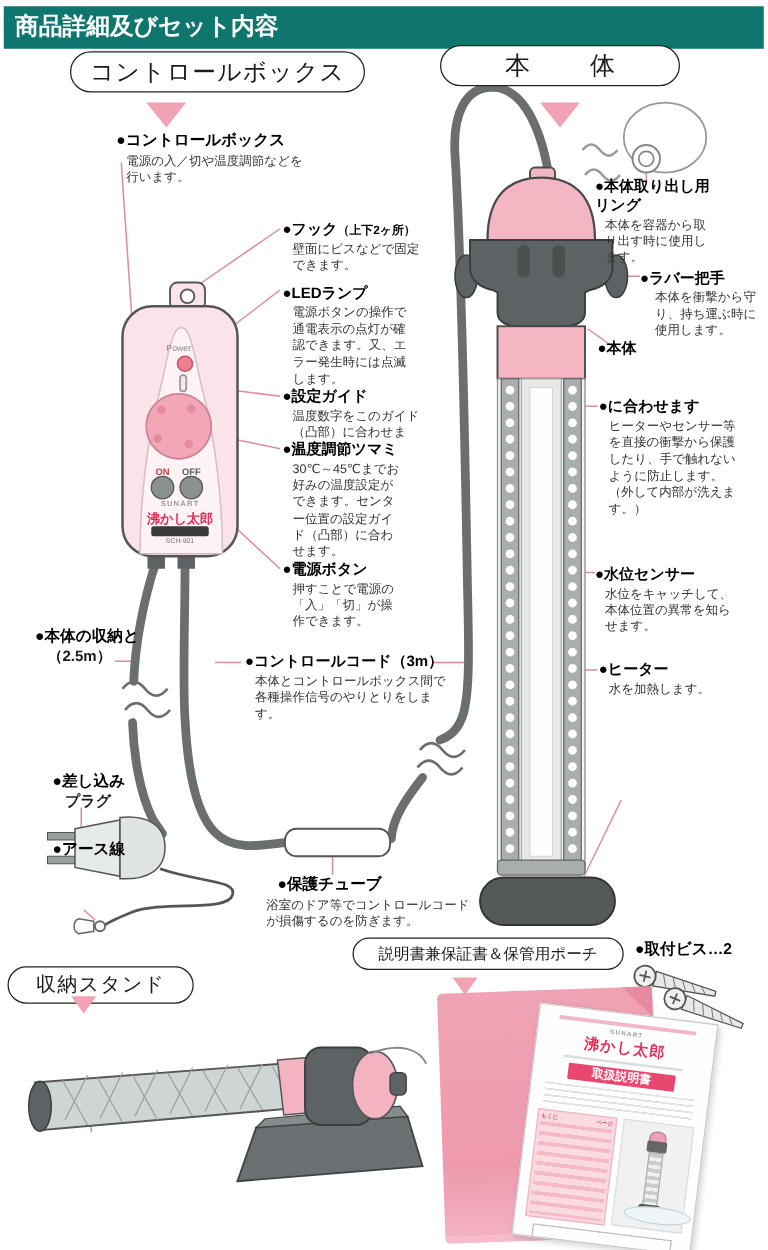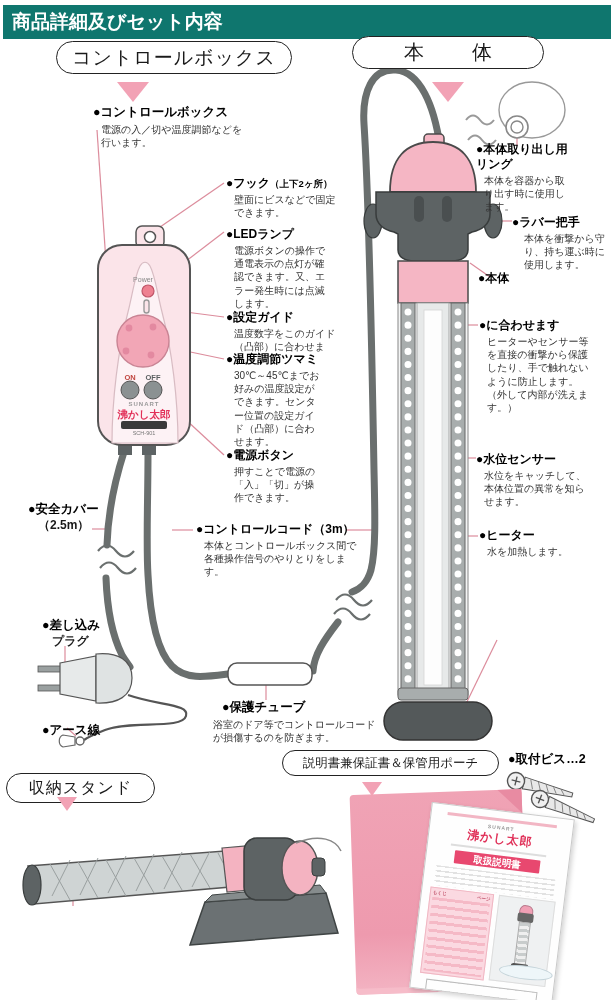--- a/index.html
+++ b/index.html
@@ -244,30 +244,30 @@
     <div class="c-title">●電源ボタン</div>
     <div class="c-desc" style="width:88px;">押すことで電源の「入」「切」が操作できます。</div>
   </div>
 
   <div class="callout" style="left:196px;top:522px;">
     <div class="c-title">●コントロールコード（3m）</div>
     <div class="c-desc" style="width:160px;">本体とコントロールボックス間で各種操作信号のやりとりをします。</div>
   </div>
 
   <div class="callout" style="left:28px;top:502px;">
-    <div class="c-title" style="font-size:12.5px;">●安全カバー</div>
+    <div class="c-title" style="font-size:12.5px;">●本体の収納と</div>
     <div class="c-sub">（2.5m）</div>
   </div>
 
   <div class="callout" style="left:42px;top:618px;">
     <div class="c-title" style="font-size:12.5px;">●差し込み</div>
     <div class="c-sub">プラグ</div>
   </div>
 
-  <div class="callout" style="left:42px;top:723px;">
+  <div class="callout" style="left:42px;top:672px;">
     <div class="c-title" style="font-size:12.5px;">●アース線</div>
   </div>
 
   <div class="callout" style="left:213px;top:700px;">
     <div class="c-title" style="font-size:12.5px;margin-left:9px;">●保護チューブ</div>
     <div class="c-desc" style="width:164px;margin-left:0;">浴室のドア等でコントロールコードが損傷するのを防ぎます。</div>
   </div>
 
   <div class="callout" style="left:476px;top:142px;">
     <div class="c-title wrap" style="width:100px;">●本体取り出し用リング</div>

